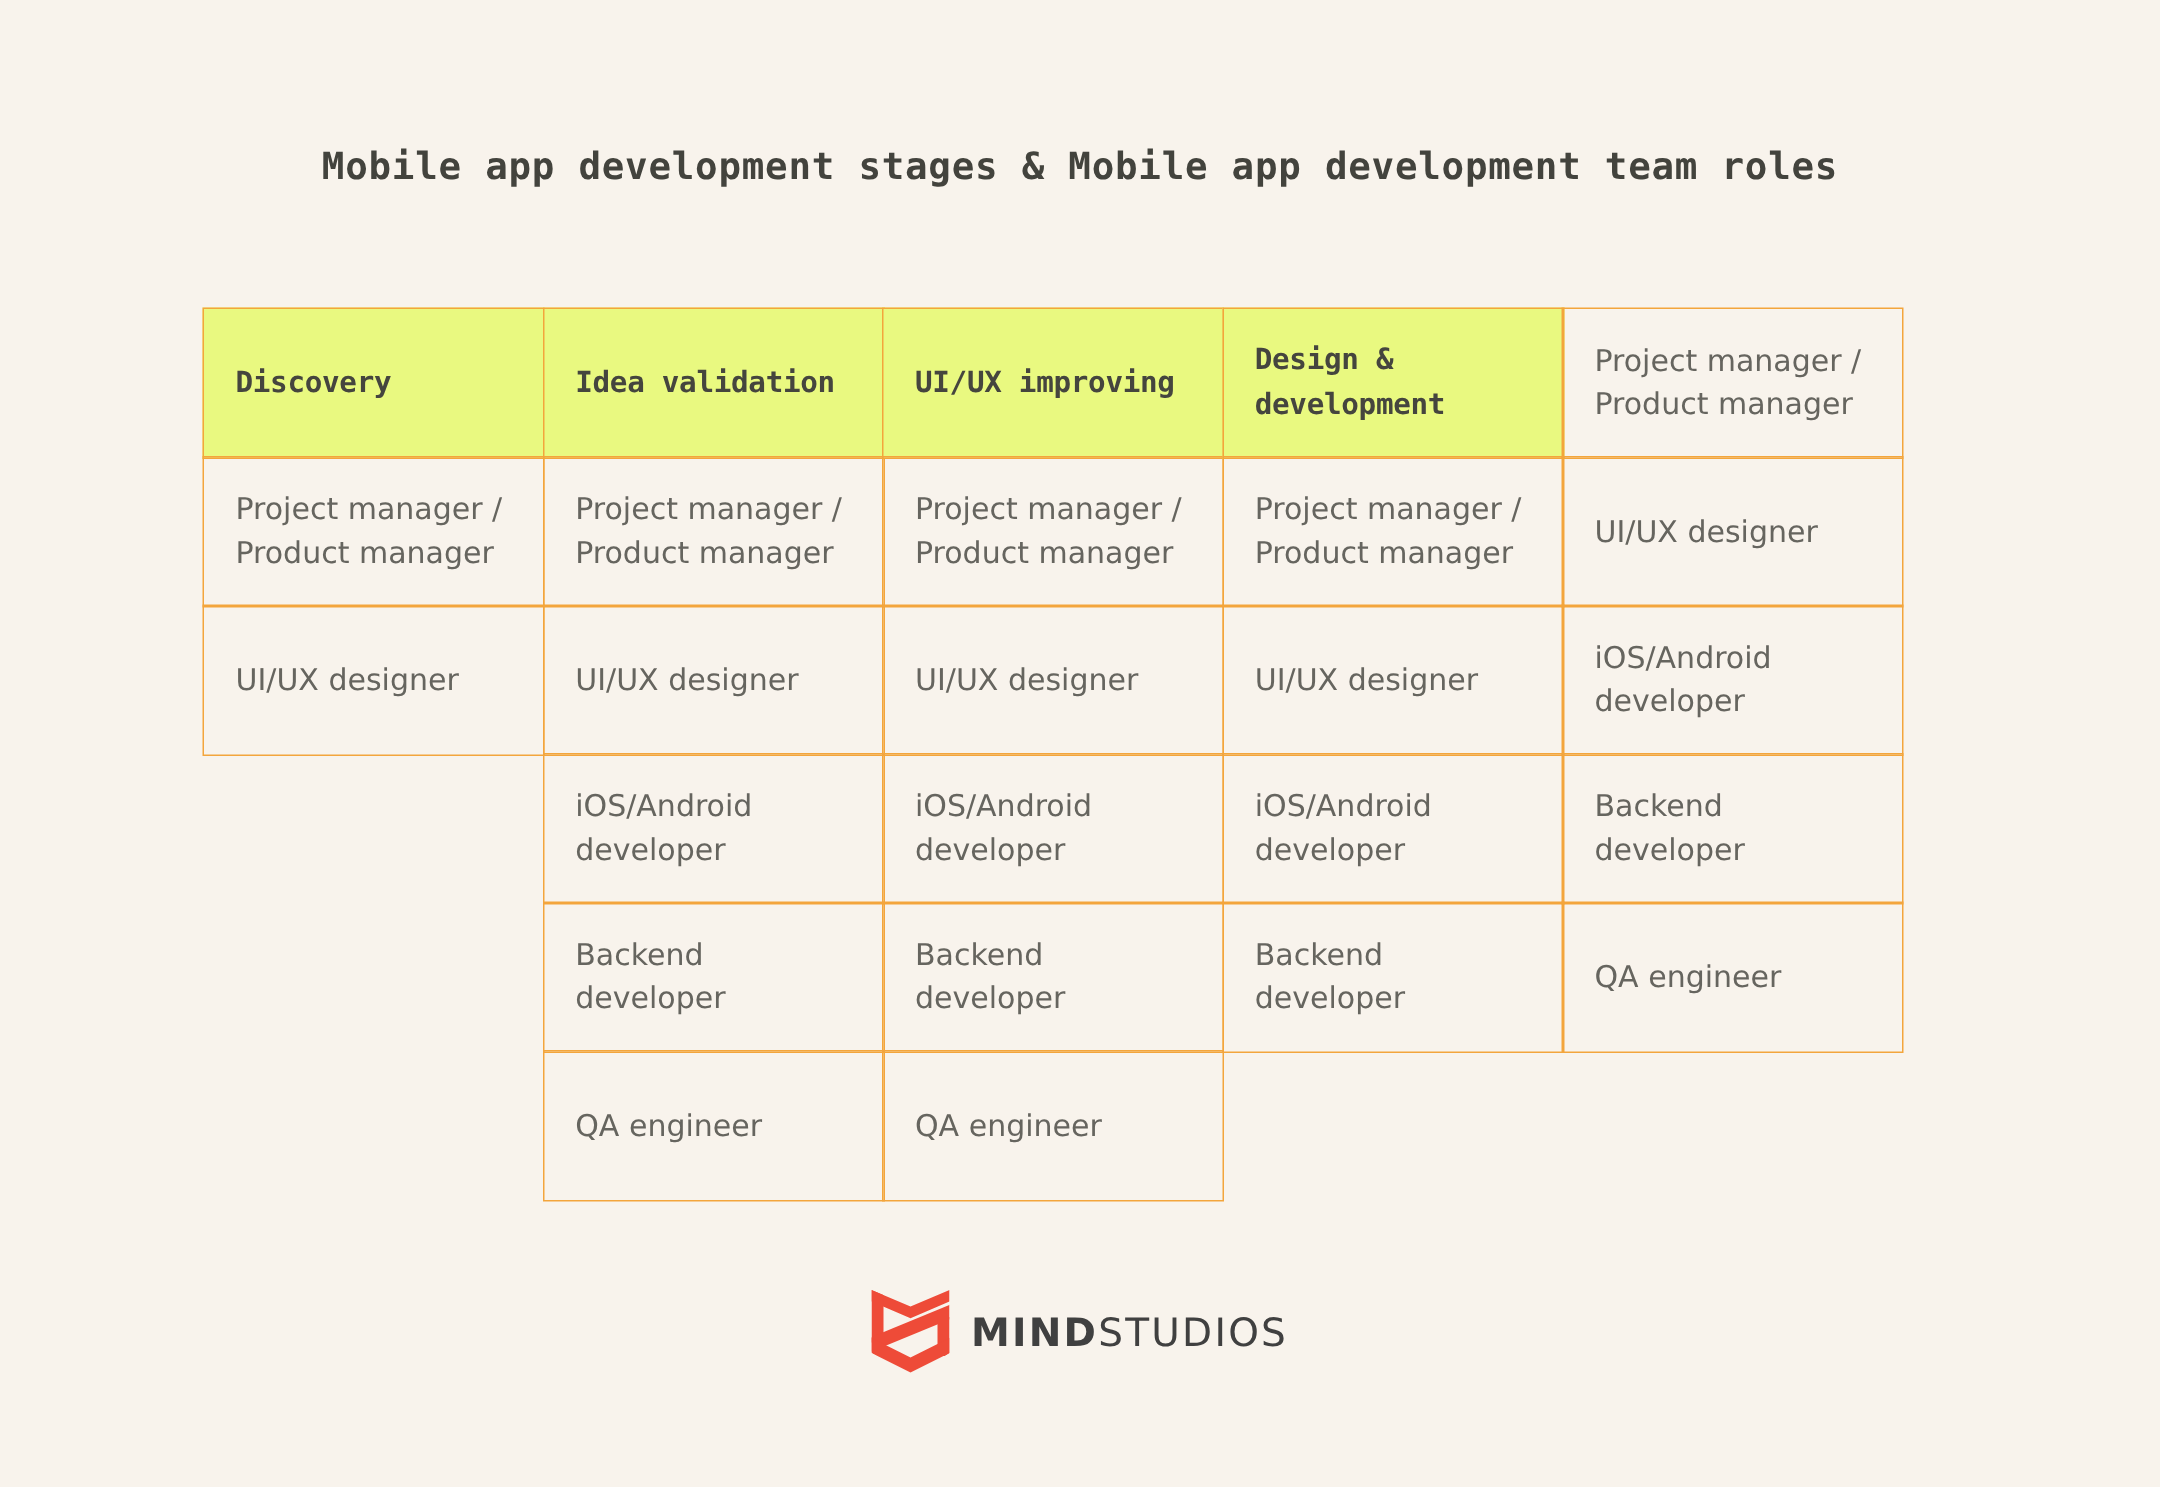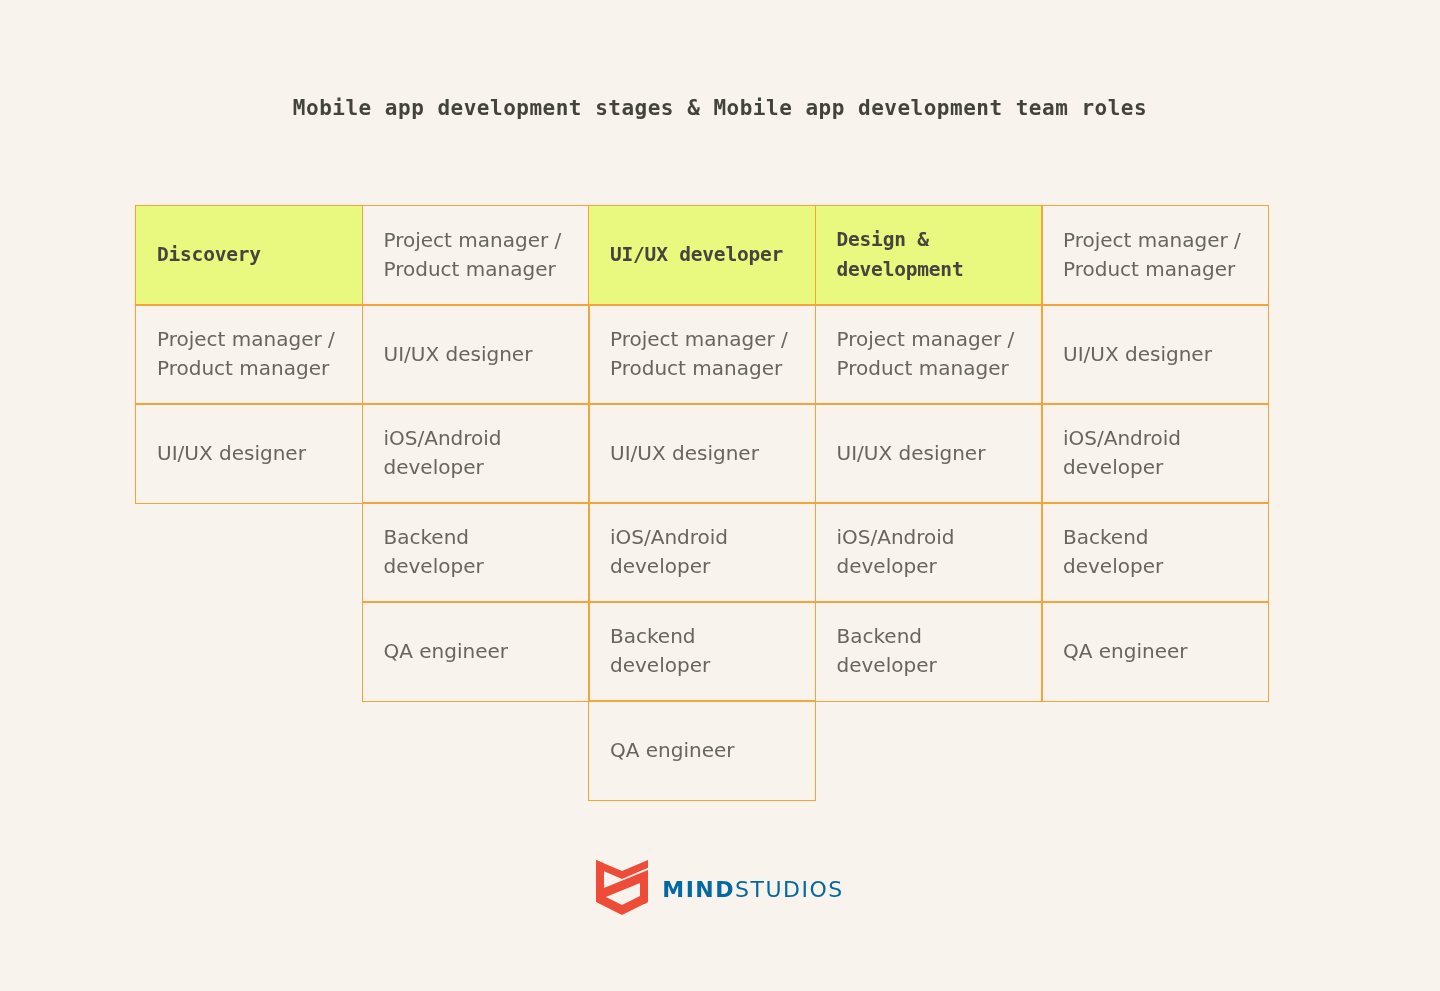--- a/index.html
+++ b/index.html
@@ -15,21 +15,21 @@
     overflow: hidden;
   }
   .title {
     position: absolute;
     top: 96px;
     left: 0;
     width: 100%;
     text-align: center;
     font-family: "DejaVu Sans Mono", monospace;
     font-weight: bold;
-    font-size: 21px;
+    font-size: 25px;
     letter-spacing: 0.5px;
     color: #43433d;
   }
   .table {
     position: absolute;
     left: 135px;
     top: 205px;
     display: flex;
   }
   .col {
@@ -69,54 +69,55 @@
     position: absolute;
     top: 860px;
     left: 0;
     width: 100%;
     display: flex;
     justify-content: center;
     align-items: center;
     gap: 14px;
   }
   .logo-text {
-    font-size: 22px;
+    font-size: 26px;
     letter-spacing: 1.5px;
-    color: #0369a1;
+    color: #404040;
     font-weight: 400;
   }
   .logo-text .bold { font-weight: 700; }
 </style>
 </head>
 <body>
 
 <div class="title">Mobile app development stages &amp; Mobile app development team roles</div>
 
 <div class="table" id="stages-table">
     <div class="col">
       <div class="cell header">Discovery</div>
       <div class="cell">Project manager /
 Product manager</div>
       <div class="cell">UI/UX designer</div>
       <div class="cell empty"></div>
       <div class="cell empty"></div>
       <div class="cell empty"></div>
     </div>
     <div class="col">
+      <div class="cell header">Idea validation</div>
       <div class="cell">Project manager /
 Product manager</div>
       <div class="cell">UI/UX designer</div>
       <div class="cell">iOS/Android
 developer</div>
       <div class="cell">Backend
 developer</div>
       <div class="cell">QA engineer</div>
     </div>
     <div class="col">
-      <div class="cell header">UI/UX developer</div>
+      <div class="cell header">UI/UX improving</div>
       <div class="cell">Project manager /
 Product manager</div>
       <div class="cell">UI/UX designer</div>
       <div class="cell">iOS/Android
 developer</div>
       <div class="cell">Backend
 developer</div>
       <div class="cell">QA engineer</div>
     </div>
     <div class="col">

